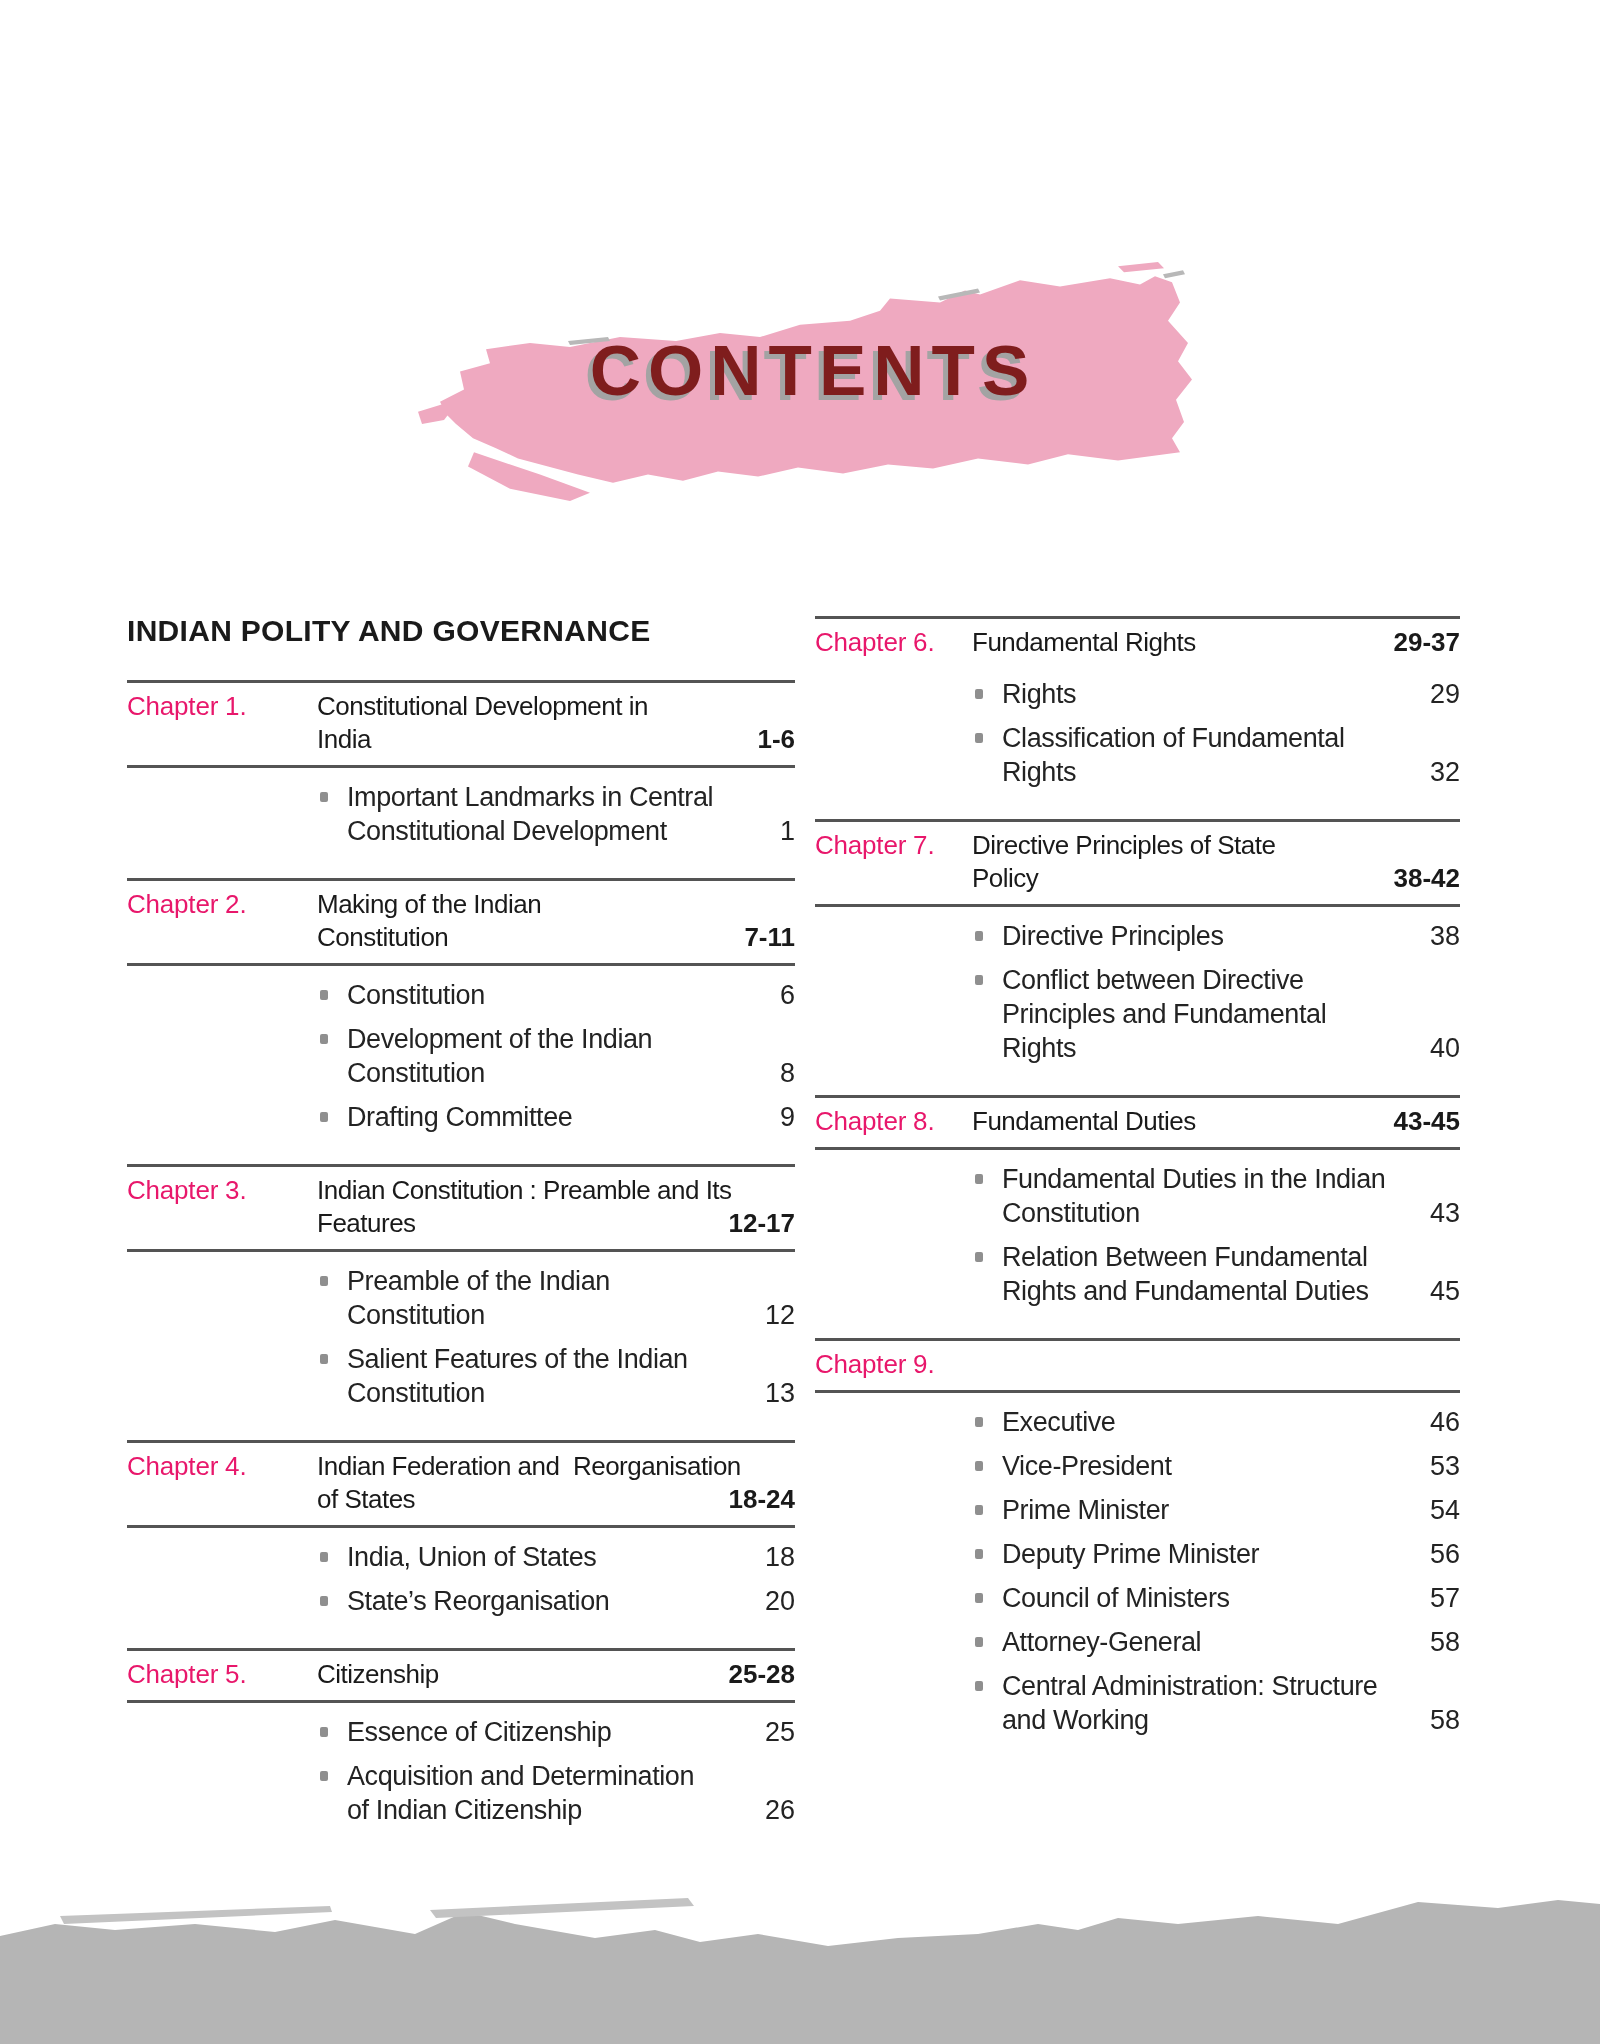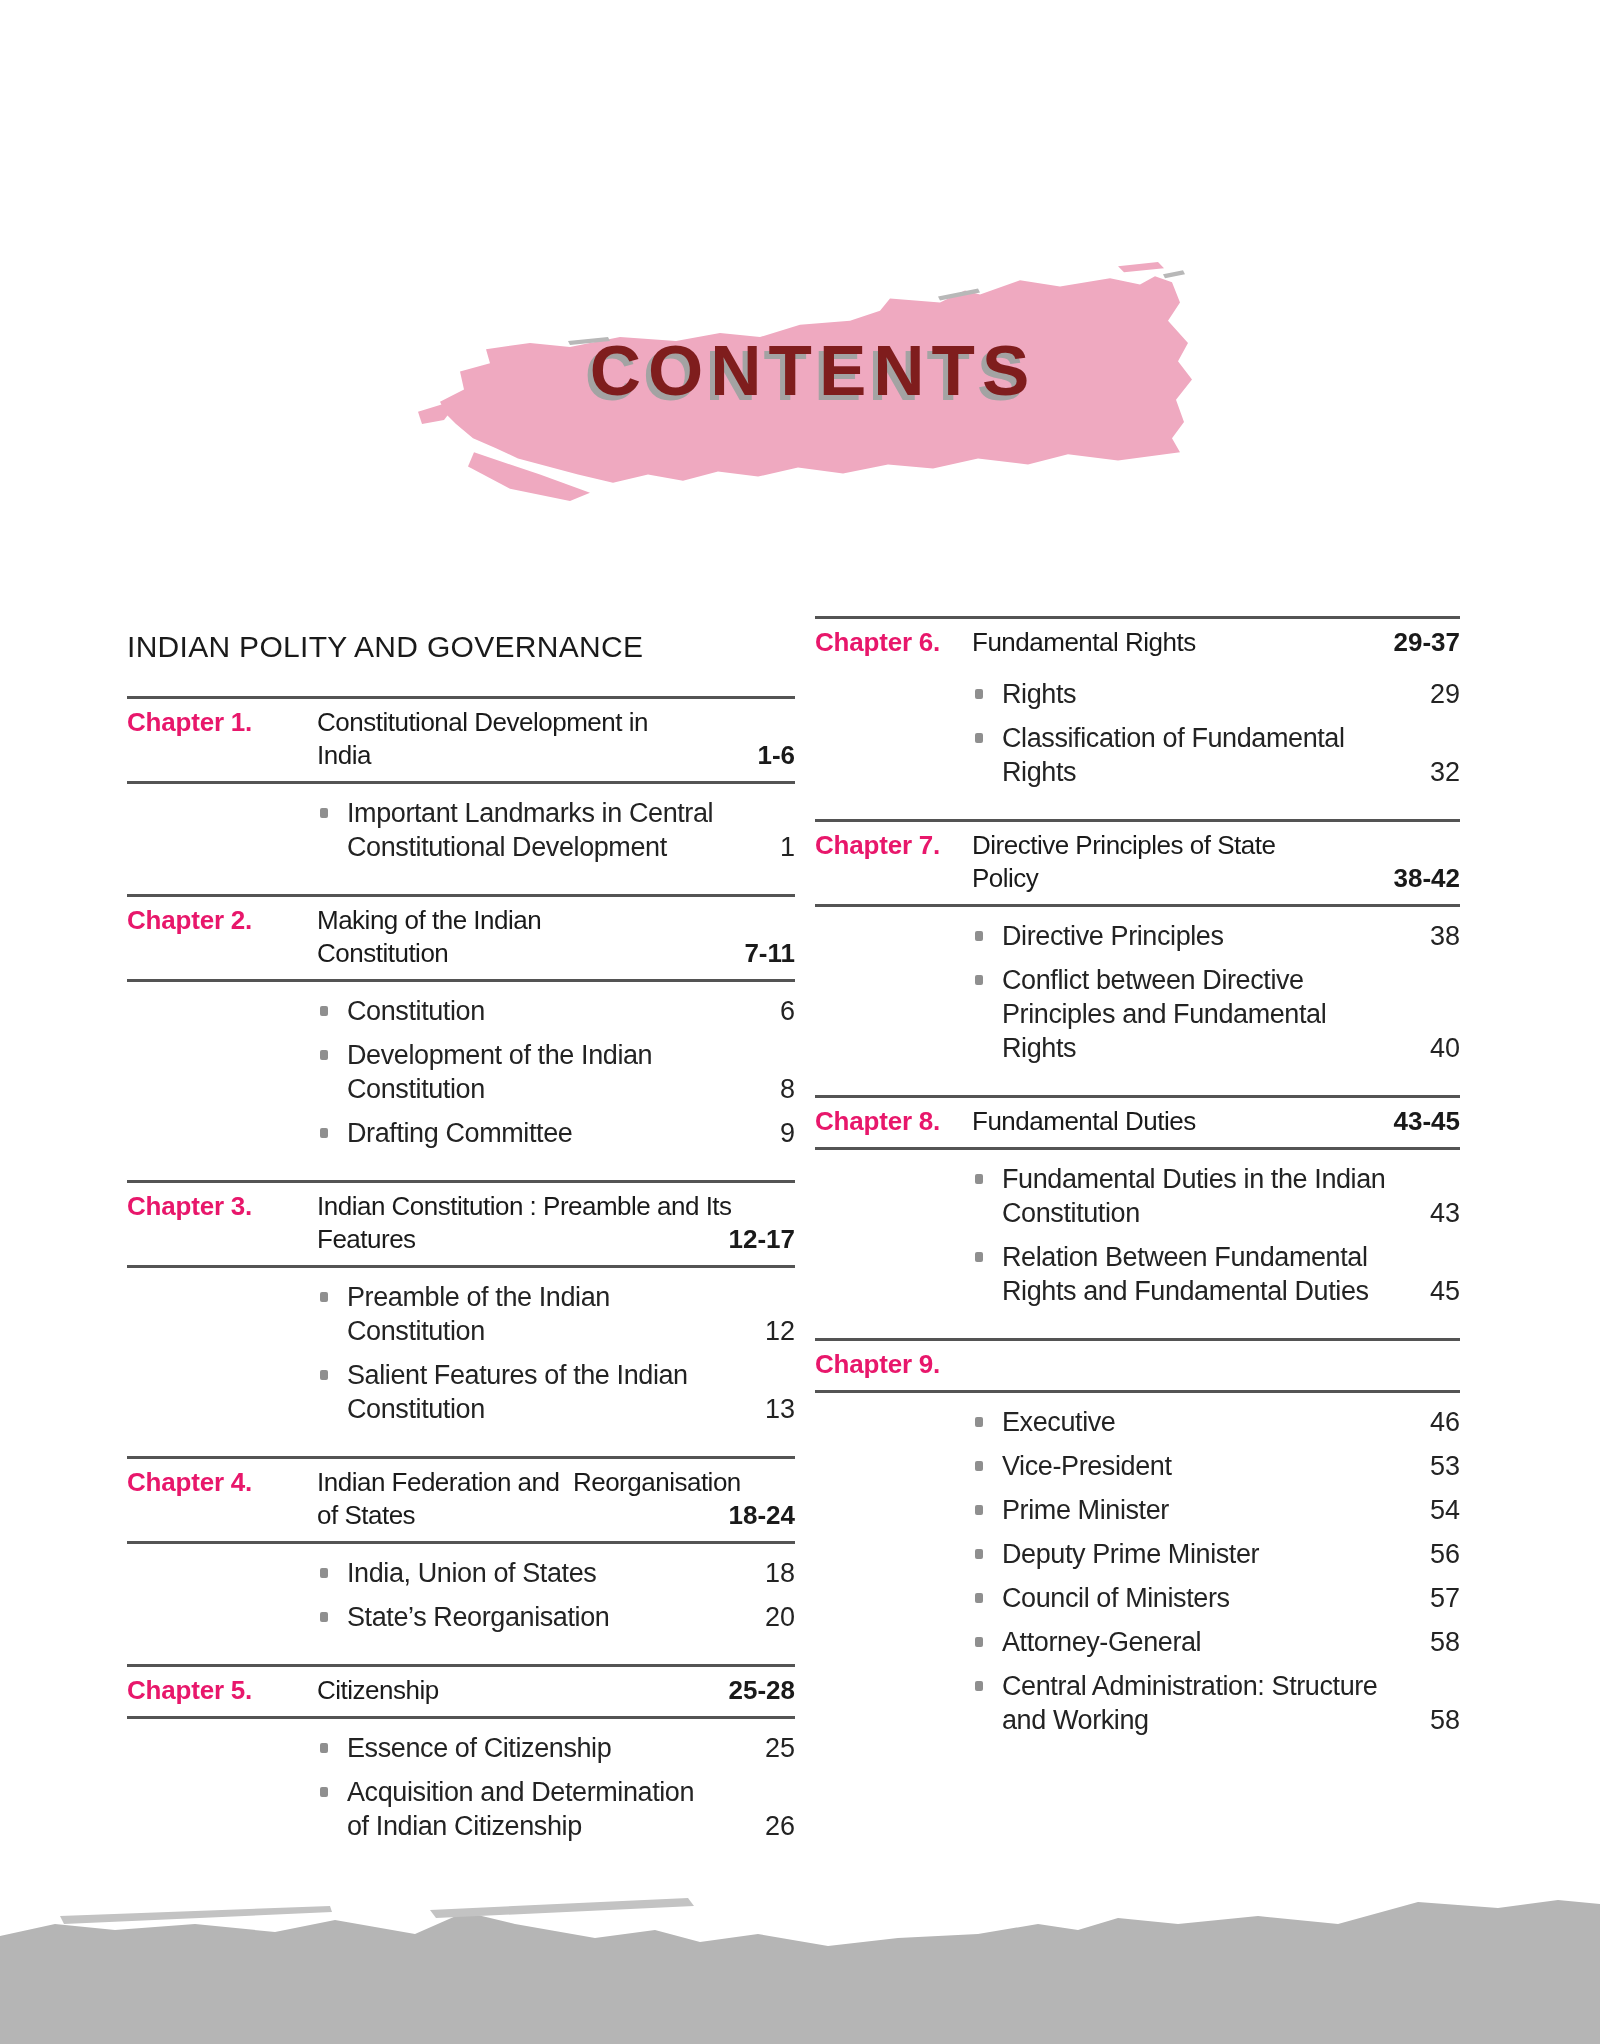--- a/index.html
+++ b/index.html
@@ -19,35 +19,35 @@
     text-shadow:-5px 5px 0 var(--contents-shadow, #a3a3a3);
     white-space:nowrap;
   }
 
   
   .col { position:absolute; top:598px; }
   .col-left  { left:127px; width:668px; }
   .col-right { left:815px; width:645px; padding-top:18px; }
 
   .section-title {
-    margin:32px 0 32px 0; font-size:30px; font-weight:normal;
+    margin:16px 0 32px 0; font-size:30px; font-weight:bold;
     letter-spacing:0.3px; color:var(--text-black,#1a1a1a);
   }
 
   .chapter { margin-bottom:18px; }
   .chapter-heading {
     display:flex; align-items:stretch;
     border-top:3px solid var(--rule-gray,#555);
     border-bottom:3px solid var(--rule-gray,#555);
     padding:7px 0 9px 0;
   }
   .chapter-heading.no-bottom-rule { border-bottom:none; padding-bottom:6px; }
 
   .ch-label {
-    flex:0 0 auto; font-size:26px; font-weight:bold; line-height:33px;
+    flex:0 0 auto; font-size:26px; font-weight:normal; line-height:33px;
     color:var(--chapter-label-pink,#e8176b); letter-spacing:-0.2px;
   }
   .col-left  .ch-label { width:190px; }
   .col-right .ch-label { width:157px; }
 
   .ch-body { flex:1 1 auto; position:relative; }
   .ch-title {
     font-size:26px; font-weight:normal; line-height:33px; letter-spacing:-0.5px;
     color:var(--text-black,#1a1a1a); white-space:pre; 
   }

